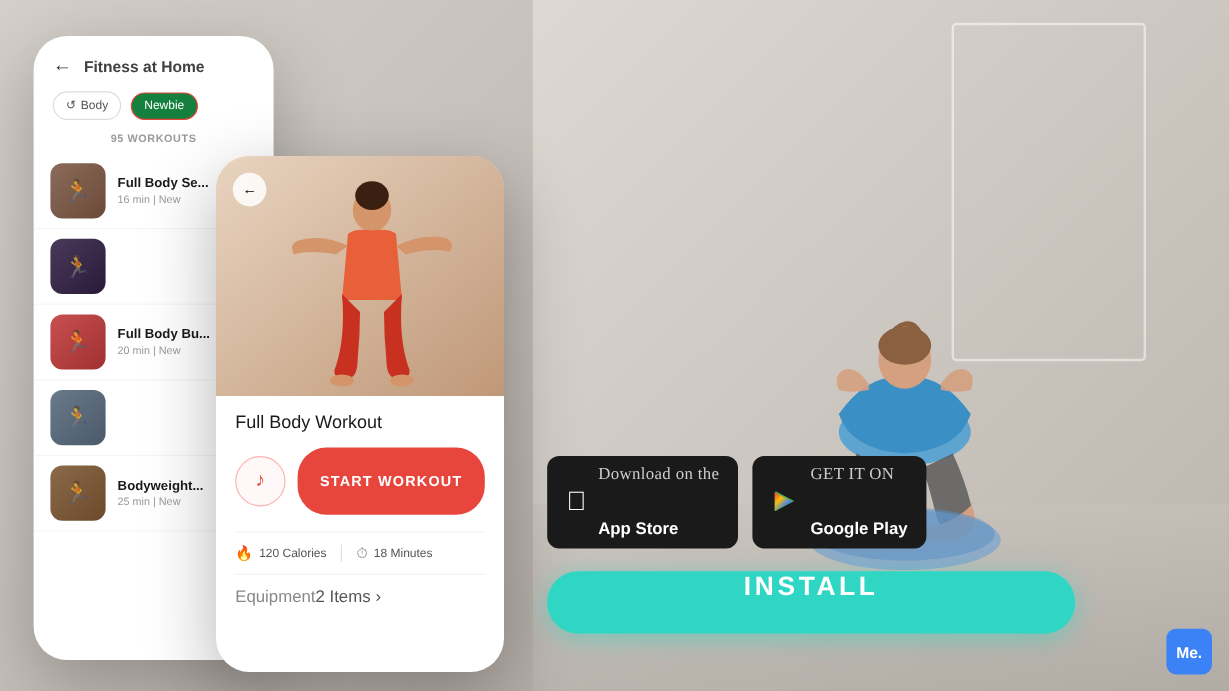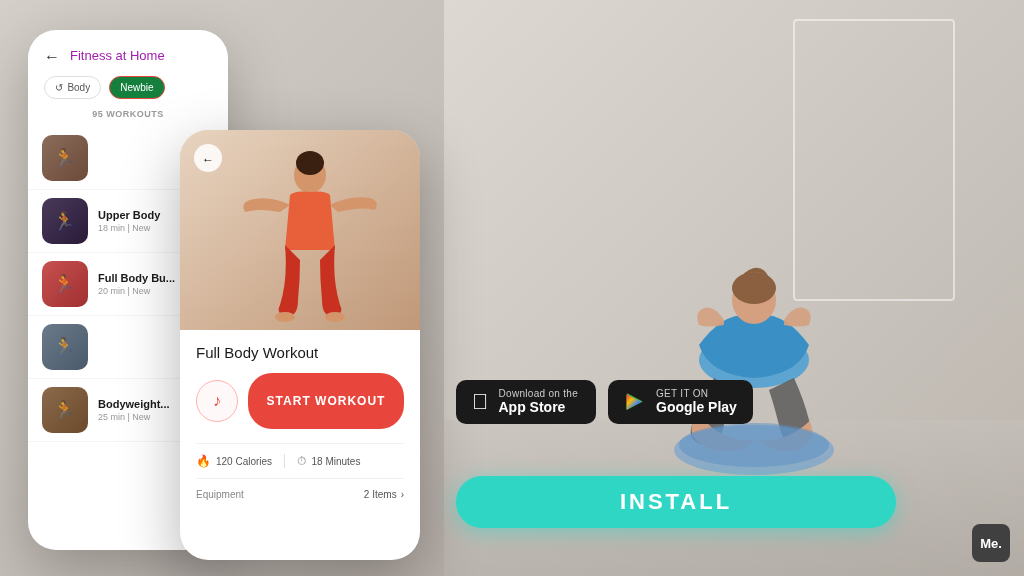--- a/index.html
+++ b/index.html
@@ -60,22 +60,22 @@
     }
 
     .back-arrow {
       font-size: 16px;
       color: #333;
       cursor: pointer;
     }
 
     .phone-1-title {
       font-size: 13px;
-      font-weight: 400;
-      color: #a21caf;
+      font-weight: 700;
+      color: #404040;
     }
 
     .filter-row {
       display: flex;
       gap: 8px;
       padding: 4px 16px 10px;
       align-items: center;
     }
 
     .filter-btn {
@@ -259,23 +259,23 @@
     .fire-icon { color: #e8453c; }
     .clock-icon { color: #888; }
 
     .stat-divider {
       width: 1px; height: 14px;
       background: #e0e0e0;
     }
 
     .equipment-row {
       display: flex;
-      justify-content: space-between;
-      align-items: center;
-      font-size: 10px;
+      justify-content: flex-start;
+      align-items: center;
+      font-size: 14px;
       color: #888;
     }
 
     .equipment-right {
       display: flex;
       align-items: center;
       gap: 4px;
       color: #555;
       font-weight: 400;
     }
@@ -308,62 +308,63 @@
     }
 
     .store-icon {
       font-size: 22px;
       flex-shrink: 0;
     }
 
     .store-text-group { display: flex; flex-direction: column; }
 
     .store-sub {
-      font-size: 10px;
+      font-size: 14px;
       color: #ccc;
       letter-spacing: 0.3px;
+      font-family: Liberation Serif, serif;
     }
 
     .store-name {
       font-size: 14px;
       font-weight: 700;
       line-height: 1.2;
+      margin-top: 28px;
     }
 
     
     .install-btn {
       position: absolute;
       left: 456px; top: 476px;
       width: 440px;
       height: 52px;
       background: linear-gradient(90deg, #2dd4bf, #4ade80, #2dd4bf);
       background: #2fd6c4;
       border-radius: 30px;
       display: flex;
-      align-items: center;
       justify-content: center;
       cursor: pointer;
       z-index: 20;
       box-shadow: 0 4px 20px rgba(45, 214, 196, 0.5);
     }
 
     .install-text {
       font-size: 22px;
       font-weight: 900;
       color: #fff;
       letter-spacing: 3px;
     }
 
     
     .me-logo {
       position: absolute;
       right: 14px;
       bottom: 14px;
       width: 38px; height: 38px;
-      background: #404040;
+      background: #3b82f6;
       border-radius: 8px;
       display: flex;
       align-items: center;
       justify-content: center;
       color: #fff;
       font-size: 13px;
       font-weight: 800;
       z-index: 20;
     }
 
@@ -437,28 +438,28 @@
   </div>
 
   <div class="workouts-count">95 WORKOUTS</div>
 
   <div class="workout-list">
 
   <div class="workout-item">
       <div class="workout-thumb thumb-1">
         <div class="thumb-figure">🏃</div>
       </div>
+      <div class="workout-info">
+        <div class="workout-name">Full Body Se...</div>
+        <div class="workout-meta">16 min | New</div>
+      </div>
     </div>
       <div class="workout-item">
       <div class="workout-thumb thumb-2">
         <div class="thumb-figure">🏃</div>
-      </div>
-      <div class="workout-info">
-        <div class="workout-name">Upper Body</div>
-        <div class="workout-meta">18 min | New</div>
       </div>
     </div>
       <div class="workout-item">
       <div class="workout-thumb thumb-3">
         <div class="thumb-figure">🏃</div>
       </div>
       <div class="workout-info">
         <div class="workout-name">Full Body Bu...</div>
         <div class="workout-meta">20 min | New</div>
       </div>

